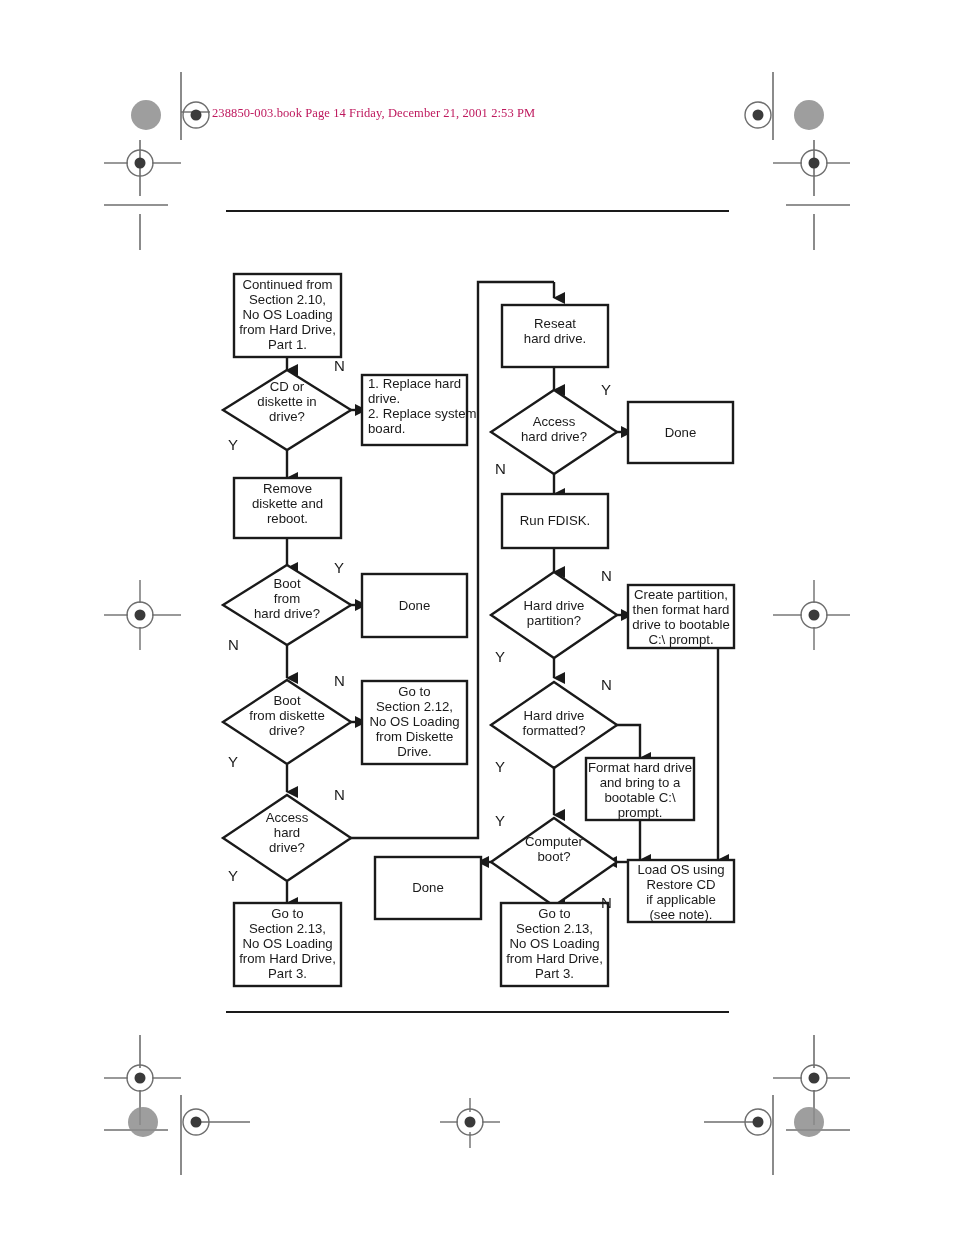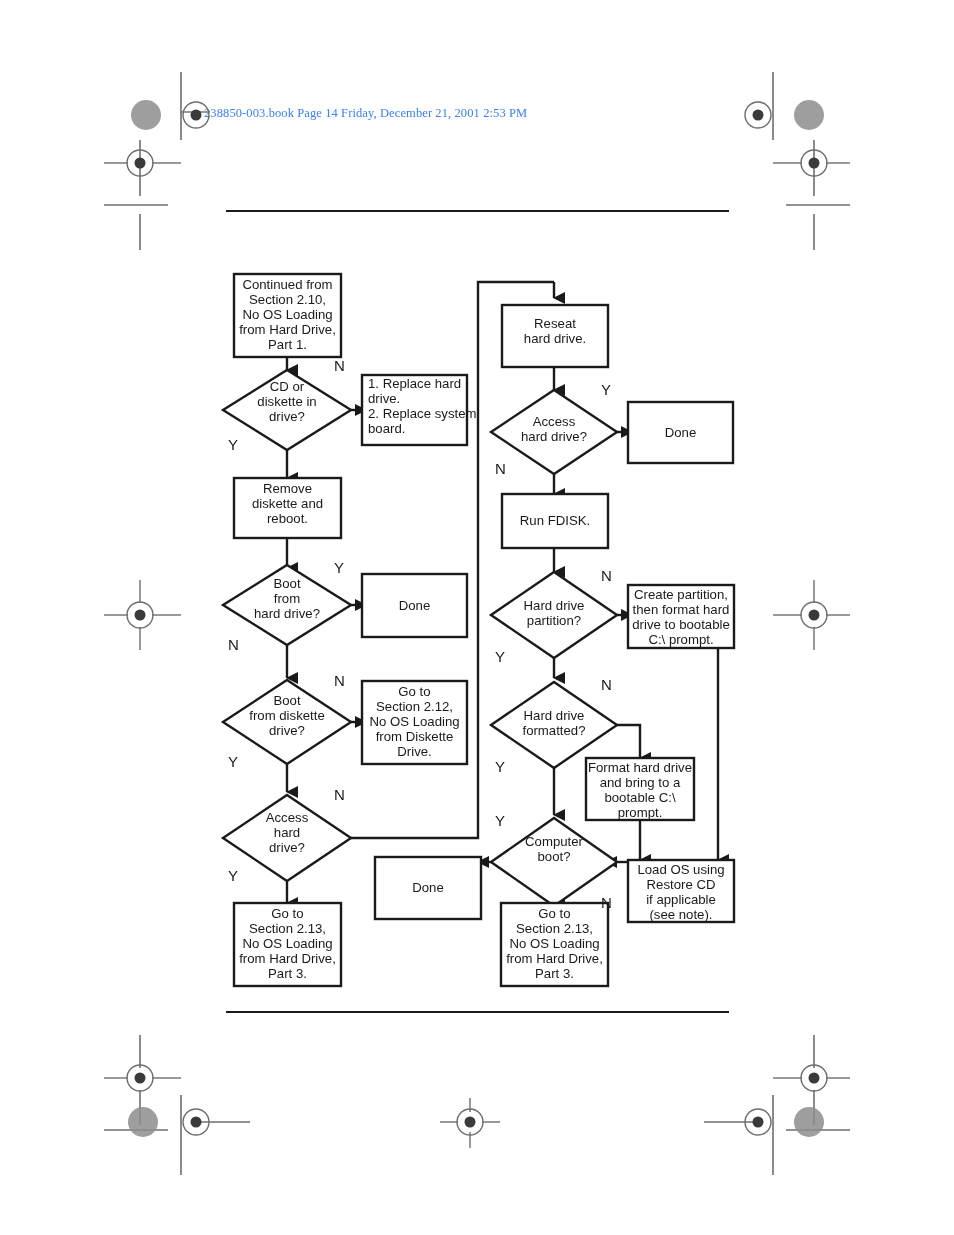--- a/index.html
+++ b/index.html
@@ -20,25 +20,25 @@
     width: 954px;
     height: 1235px;
     background: #ffffff;
   }
   #page svg {
     position: absolute;
     left: 0; top: 0;
   }
   .hdr {
     position: absolute;
-    left: 204px;
+    left: 212px;
     top: 106px;
     font-family: "Liberation Serif", serif;
     font-size: 12.5px;
-    color: #3b82f6;
+    color: #be185d;
     white-space: nowrap;
     letter-spacing: 0.1px;
   }
   text {
     font-family: "Liberation Sans", sans-serif;
     fill: #1a1a1a;
   }
   .nodeText { font-size: 13.2px; }
   .branchLabel { font-size: 15px; }
 </style>

